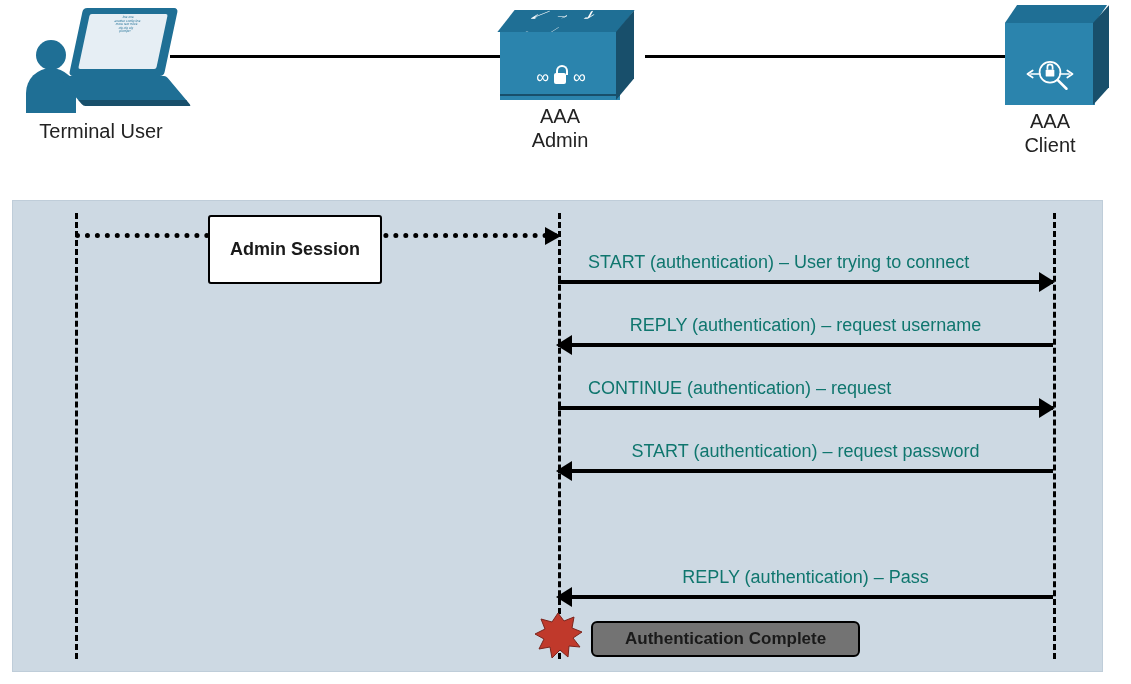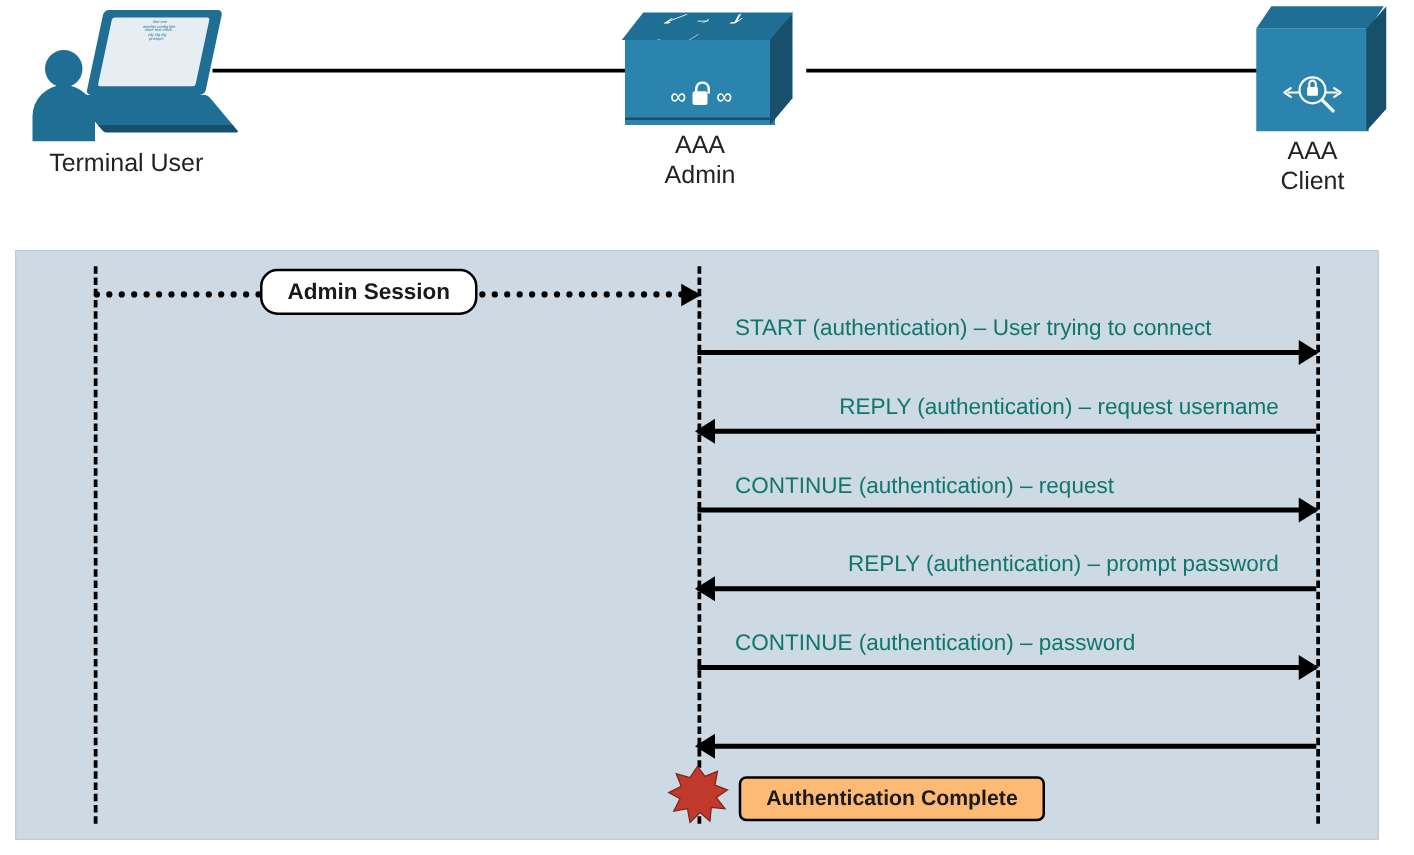--- a/index.html
+++ b/index.html
@@ -139,53 +139,53 @@
     position:absolute; top: 32px; left: 62px; width: 483px; height: 0;
     border-top: 5px dotted #000;
   }
   .admin-arrow .head {
     position:absolute; right:-3px; top:-11px;
     width:0; height:0; border-left:16px solid #000;
     border-top:9px solid transparent; border-bottom:9px solid transparent;
   }
   .pill {
     position:absolute; top: 14px; left: 195px;
-    background:#fff; border:2px solid #000; border-radius:14px;
-    padding: 6px 20px; font-weight:bold; font-size:18px;
+    background:#fff; border:2px solid #000; border-radius:3px;
+    padding: 22px 20px; font-weight:bold; font-size:18px;
   }
 
   
   .msg {
     position:absolute; left:545px; width:495px; height:34px;
   }
   .msg .txt { position:absolute; left:30px; right:30px; top:-4px;
               font-size:18px; color:#0f766e; white-space:nowrap; }
-  .msg.left .txt { text-align:right; }
+  .msg.left .txt { text-align:center; }
   .msg .line { position:absolute; left:0; right:0; top:24px;
                border-top:4px solid #000; }
   .msg .arrow-r {
     position:absolute; right:-2px; top:16px; width:0;height:0;
     border-left:16px solid #000;
     border-top:10px solid transparent; border-bottom:10px solid transparent;
   }
   .msg .arrow-l {
     position:absolute; left:-2px; top:16px; width:0;height:0;
     border-right:16px solid #000;
     border-top:10px solid transparent; border-bottom:10px solid transparent;
   }
 
   .badge-star {
     position:absolute; left: 519px; bottom: 8px;
     width: 52px; height: 52px;
   }
   .badge-star svg { width:52px; height:52px; display:block; }
   .badge-label {
     position:absolute; left: 578px; bottom: 14px;
-    background:#fdba74; border:2px solid #000; border-radius:6px;
-    padding: 6px 20px; font-weight:bold; font-size:17px;
+    background:#737373; border:2px solid #000; border-radius:6px;
+    padding: 6px 32px; font-weight:bold; font-size:17px;
   }
 </style>
 </head>
 <body>
 
 <div class="canvas">
 
   <div class="top-row">
 
     <div class="node terminal">
@@ -272,30 +272,26 @@
       <div class="txt">REPLY (authentication) – request username</div>
       <div class="line"></div>
         <div class="arrow-l"></div>
     </div>
     <div class="msg" style="top:181px">
       <div class="txt">CONTINUE (authentication) – request</div>
       <div class="line"></div>
         <div class="arrow-r"></div>
     </div>
     <div class="msg left" style="top:244px">
-      <div class="txt">REPLY (authentication) – prompt password</div>
+      <div class="txt">START (authentication) – request password</div>
       <div class="line"></div>
         <div class="arrow-l"></div>
     </div>
-    <div class="msg" style="top:307px">
-      <div class="txt">CONTINUE (authentication) – password</div>
-      <div class="line"></div>
-        <div class="arrow-r"></div>
-    </div>
     <div class="msg left" style="top:370px">
+      <div class="txt">REPLY (authentication) – Pass</div>
       <div class="line"></div>
         <div class="arrow-l"></div>
     </div>
 
     <div class="badge-star">
       <svg viewBox="0 0 52 52">
         <polygon fill="#c0392b" stroke="#7b241c" stroke-width="1" points="26,2 32,10 42,6 40,17 50,21 41,27 48,36 37,35 36,46 28,39 20,47 18,36 7,38 12,28 3,23 13,18 9,8 20,11"></polygon>
       </svg>
     </div>
     <div class="badge-label">Authentication Complete</div>

